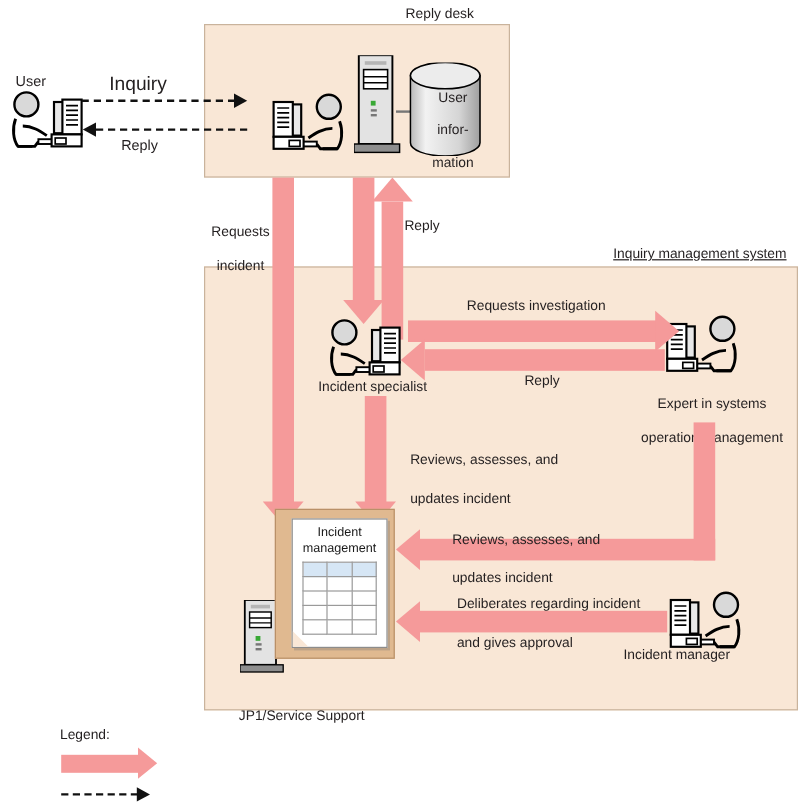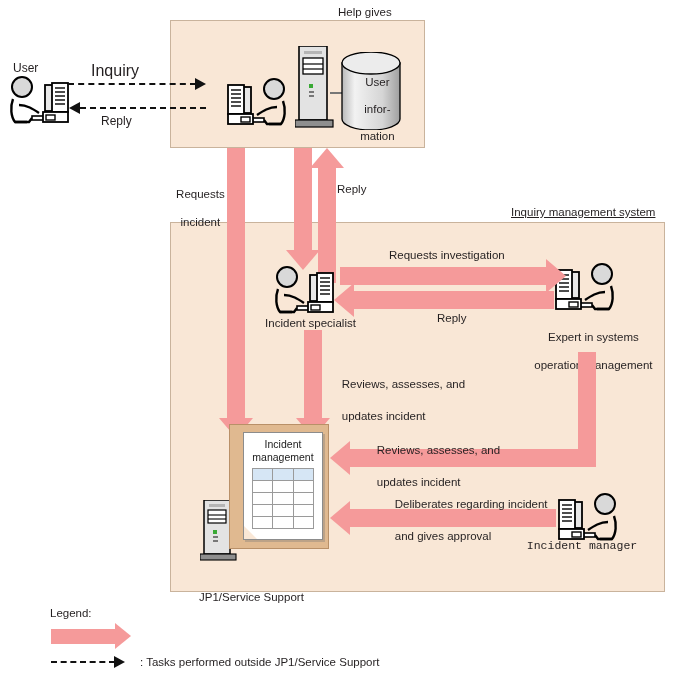--- a/index.html
+++ b/index.html
@@ -144,21 +144,21 @@
     position: absolute;
     border-top: 2px dashed #111;
   }
   svg { display:block; }
 </style>
 </head>
 <body>
 
 <div id="canvas">
 
-  <div class="lbl" style="left:338px; top:5px;">Help gives</div>
+  <div class="lbl" style="left:338px; top:5px;">Reply desk</div>
   <div class="region" style="left:170px; top:20px; width:255px; height:128px;"></div>
 
   <div style="position:absolute; left:5px; top:75px;">
     <svg width="66" height="52" viewBox="0 0 66 52">
 
       <circle cx="17" cy="12" r="10" fill="#d9d9d9" stroke="#000" stroke-width="2"></circle>
 
       <path d="M8 24 C5 32 6 42 10 47 L22 47" fill="none" stroke="#000" stroke-width="2.4"></path>
       <path d="M14 30 C22 30 28 34 34 38" fill="none" stroke="#000" stroke-width="2.4"></path>
       <path d="M10 47 L24 47 L27 43" fill="none" stroke="#000" stroke-width="2.4"></path>
@@ -352,25 +352,25 @@
           <line x1="50" y1="17" x2="60" y2="17"></line>
           <line x1="50" y1="21" x2="60" y2="21"></line>
           <line x1="50" y1="25" x2="60" y2="25"></line>
           <line x1="50" y1="29" x2="60" y2="29"></line>
         </g>
         <rect x="38" y="37" width="25" height="10" fill="#fff" stroke="#000" stroke-width="1.8"></rect>
         <rect x="41" y="40" width="9" height="5" fill="#fff" stroke="#000" stroke-width="1.4"></rect>
       </g>
     </svg>
   </div>
-  <div class="lbl c" style="left:522px; top:539px; width:120px;font-family:Liberation Mono, monospace;">Incident manager</div>
+  <div class="lbl c" style="left:504px; top:539px; width:120px;">Incident manager</div>
 
   <div class="pk-shaft" style="left:350px; top:509px; width:206px; height:18px;"></div>
   <div class="pk-head left" style="left:330px; top:501px;"></div>
-  <div class="lbl" style="left:382px; top:480px; line-height:16px;">
+  <div class="lbl" style="left:368px; top:480px; line-height:16px;">
     <span>Deliberates regarding incident</span><br>
     <span>and gives approval</span>
   </div>
 
   <div style="position:absolute; left:200px; top:500px;">
     <svg width="38" height="62" viewBox="0 0 38 62">
       <rect x="4" y="0" width="26" height="54" fill="#e3e3e3" stroke="#000" stroke-width="1.5"></rect>
       <rect x="9" y="4" width="16" height="3" fill="#b5b5b5"></rect>
       <rect x="8" y="10" width="18" height="13" fill="#fff" stroke="#000" stroke-width="1.2"></rect>
       <line x1="8" y1="15" x2="26" y2="15" stroke="#000" stroke-width="1.1"></line>
@@ -423,15 +423,14 @@
 
   <div class="lbl" style="left:199px; top:590px;">JP1/Service Support</div>
 
   <div class="lbl" style="left:50px; top:606px;text-align:center;">Legend:</div>
 
   <div class="legend-arrow-body" style="left:51px; top:629px; width:65px; height:15px;"></div>
   <div class="pk-head sm-right" style="left:115px; top:623px;"></div>
 
   <div class="legend-dash" style="left:51px; top:661px; width:64px;"></div>
   <div class="dash-head right" style="left:114px; top:656px;"></div>
-  <div class="lbl" style="left:140px; top:655px;">: Tasks performed outside JP1/Service Support</div>
 
 </div>
 
 </body></html>

